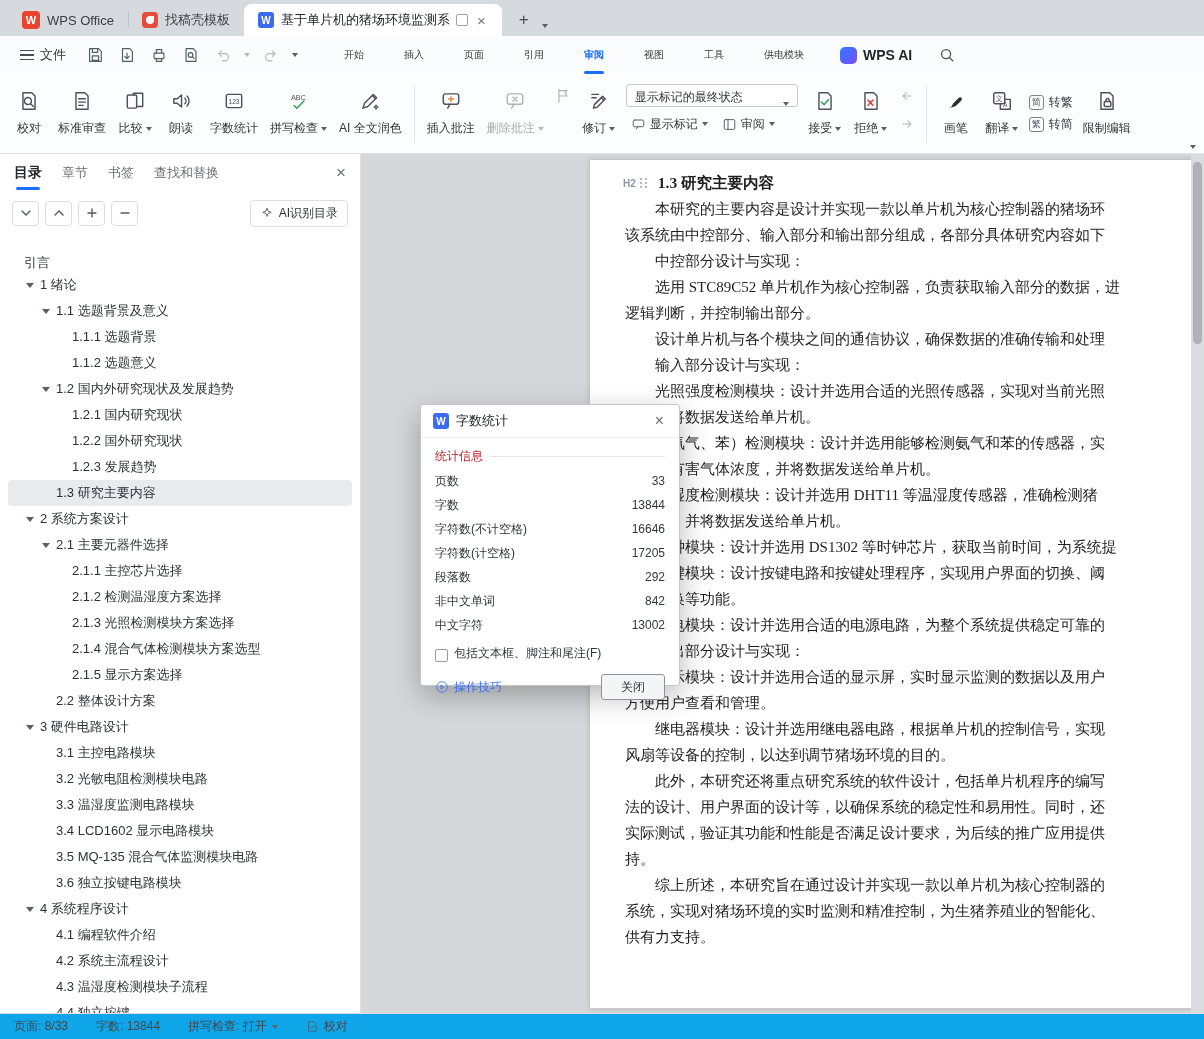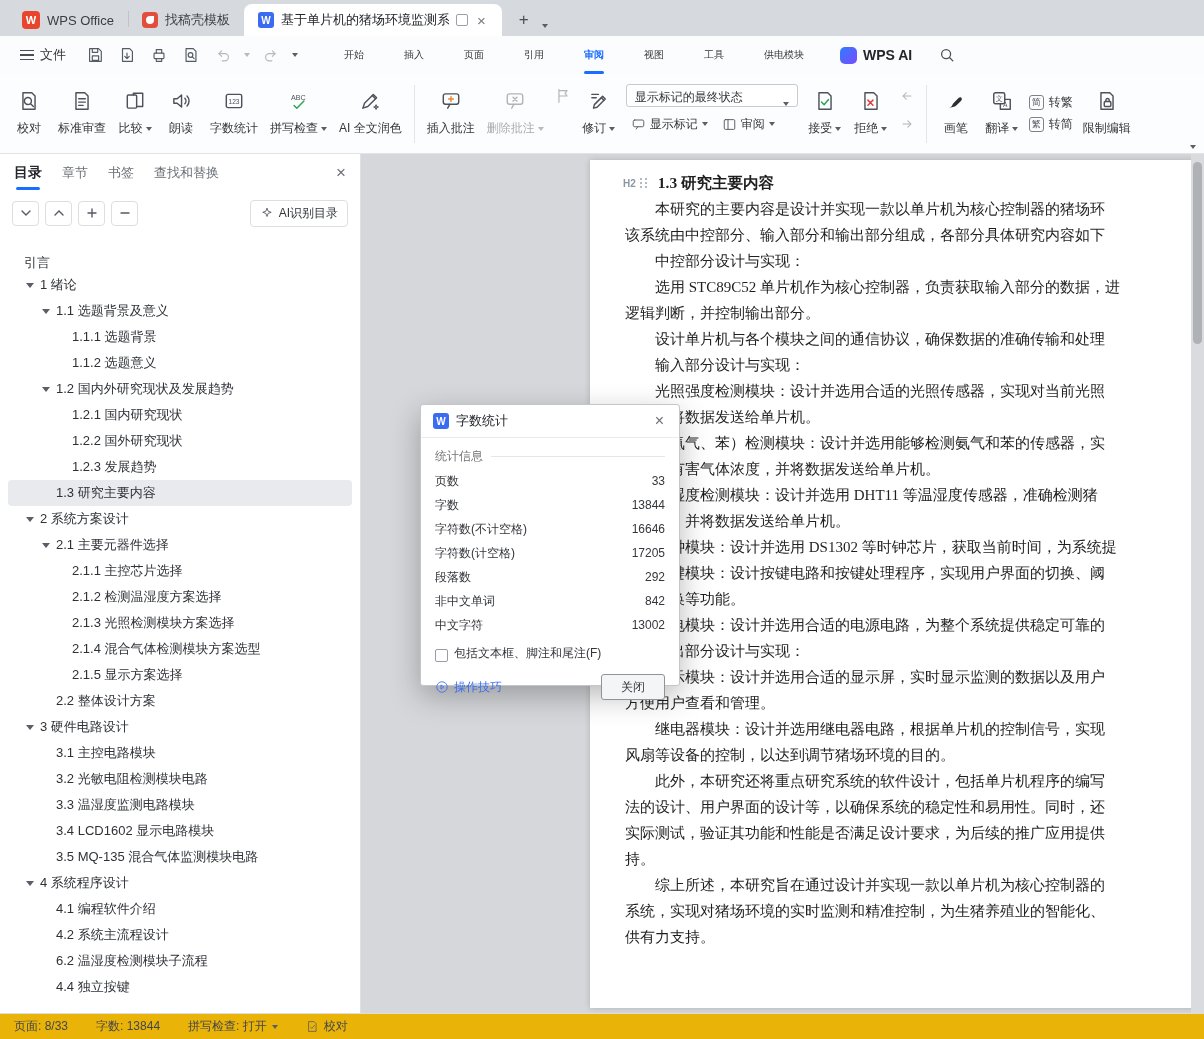--- a/index.html
+++ b/index.html
@@ -98,31 +98,31 @@
   
   .vscroll { position:absolute; right:0; top:0; width:13px; height:100%; background:#dadbde; }
   .vthumb { position:absolute; right:2px; top:8px; width:9px; height:182px; border-radius:5px; background:#aeb1b6; }
   
   .dialog { position:absolute; left:420px; top:404px; width:260px; height:282px; background:#fff; border:1px solid #c3c6cb; border-radius:3px; box-shadow:0 10px 30px rgba(0,0,0,.28); font-size:12px; }
   .dlg-title { height:33px; display:flex; align-items:center; gap:7px; padding:0 12px; border-bottom:1px solid #ececee; }
   .dlg-logo { width:16px; height:16px; border-radius:3px; background:#3a6bf0; color:#fff; font-weight:bold; font-size:10px; display:flex; align-items:center; justify-content:center; }
   .dlg-title-text { font-size:13px; color:#24262b; }
   .dlg-close { margin-left:auto; color:#6b6f76; font-size:16px; line-height:1; padding:2px 3px; }
   .dlg-body { padding:10px 14px 0 14px; }
-  .section-head { display:flex; align-items:center; gap:8px; color:#737373; margin-bottom:4px; }
+  .section-head { display:flex; align-items:center; gap:8px; color:#b91c1c; margin-bottom:4px; }
   .section-line { flex:1; height:1px; background:#e5e6e8; }
   .stat-row { display:flex; justify-content:space-between; height:24px; align-items:center; color:#33363b; }
   .dlg-check { display:flex; align-items:flex-end; gap:6px; margin-top:8px; color:#33363b; }
   .checkbox { width:13px; height:13px; border:1px solid #9a9da3; border-radius:2px; background:#fff; }
   .dlg-footer { display:flex; align-items:center; padding:12px 14px 0 14px; }
   .tips-link { display:flex; align-items:center; gap:5px; color:#3a6ef0; }
   .tips-link svg { stroke:#3a6ef0; fill:none; stroke-width:1.2; }
   .close-btn { margin-left:auto; width:64px; height:26px; border:1px solid #8f949c; border-radius:3px; background:#f4f5f7; font-size:12px; color:#33363b; display:flex; align-items:center; justify-content:center; }
   
-  .statusbar { position:absolute; left:0; bottom:0; width:100%; height:26px; background:#eab308; border-top:1px solid #dcdde0; display:flex; align-items:center; gap:28px; padding:0 14px; font-size:12px; color:#44474d; }
+  .statusbar { position:absolute; left:0; bottom:0; width:100%; height:26px; background:#0ea5e9; border-top:1px solid #dcdde0; display:flex; align-items:center; gap:28px; padding:0 14px; font-size:12px; color:#44474d; }
   .sb-item { display:flex; align-items:center; gap:5px; white-space:nowrap; }
   .sb-item svg { stroke:#565b63; fill:none; stroke-width:1.2; stroke-linecap:round; }
 </style>
 </head>
 <body>
 
 <div class="app">
 
   <div class="tabbar">
     <div class="wtab">
@@ -549,35 +549,39 @@
             <span class="toc-label">3.3  温湿度监测电路模块</span>
           </div>
           <div class="toc-item lvl2">
 
             <span class="toc-label">3.4 LCD1602 显示电路模块</span>
           </div>
           <div class="toc-item lvl2">
 
             <span class="toc-label">3.5 MQ-135 混合气体监测模块电路</span>
           </div>
+          <div class="toc-item lvl2">
+
+            <span class="toc-label">3.6  独立按键电路模块</span>
+          </div>
           <div class="toc-item lvl1 expand">
             <span class="tri"></span>
             <span class="toc-label">4  系统程序设计</span>
           </div>
           <div class="toc-item lvl2">
 
             <span class="toc-label">4.1  编程软件介绍</span>
           </div>
           <div class="toc-item lvl2">
 
             <span class="toc-label">4.2  系统主流程设计</span>
           </div>
           <div class="toc-item lvl2">
 
-            <span class="toc-label">6.2  温湿度检测模块子流程</span>
+            <span class="toc-label">4.3  温湿度检测模块子流程</span>
           </div>
           <div class="toc-item lvl2">
 
             <span class="toc-label">4.4  独立按键</span>
           </div>
         </div>
     </div>
 
     <div class="docarea">
       <div class="page">

